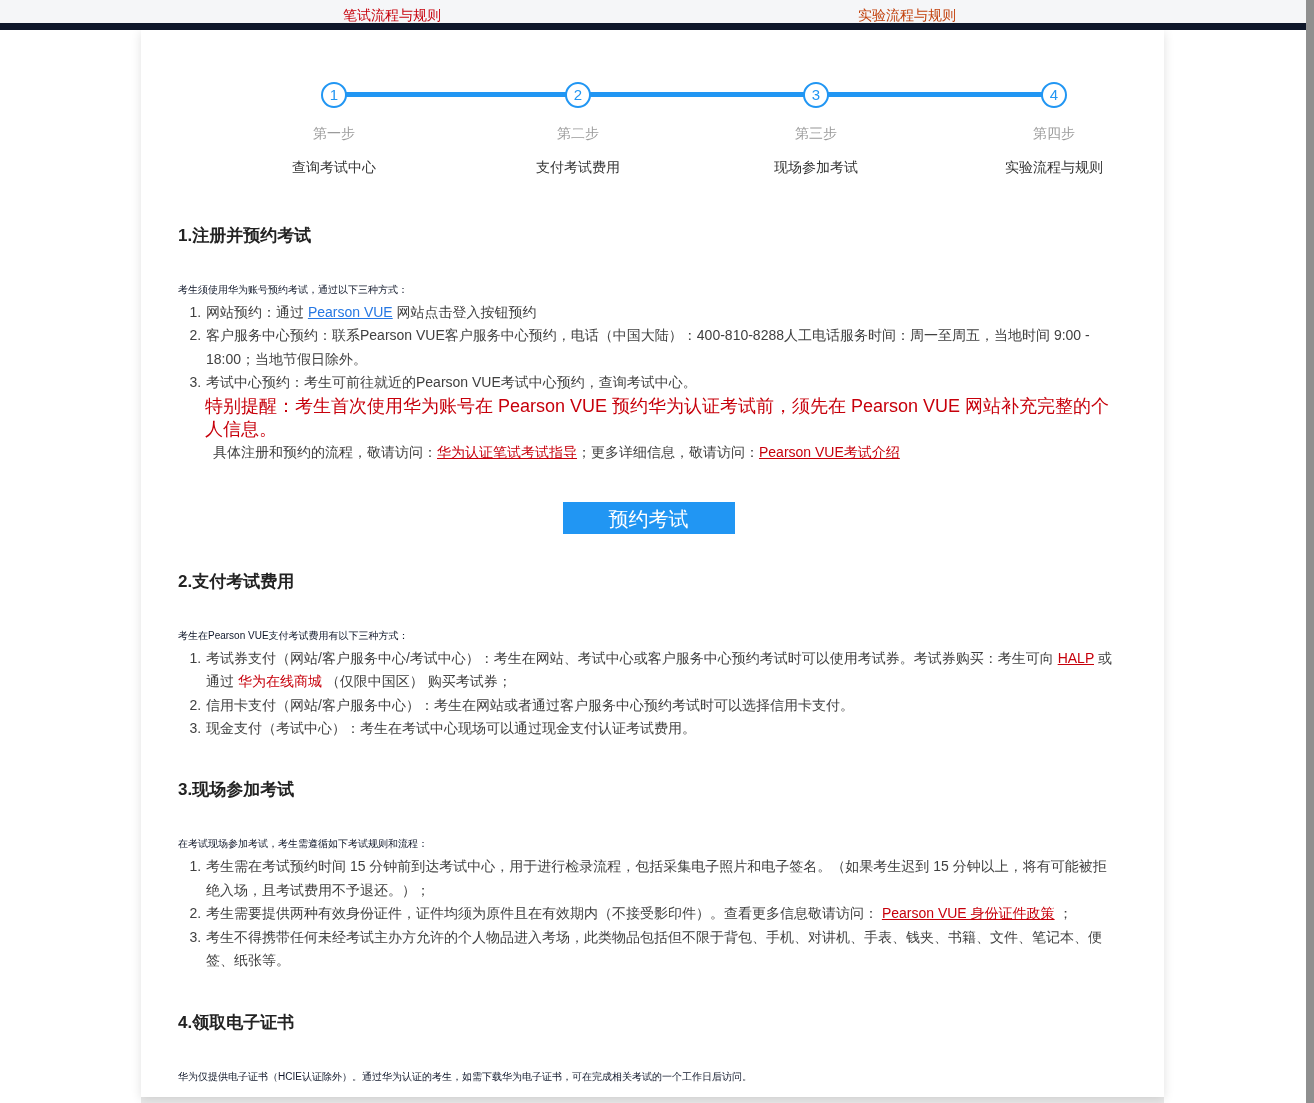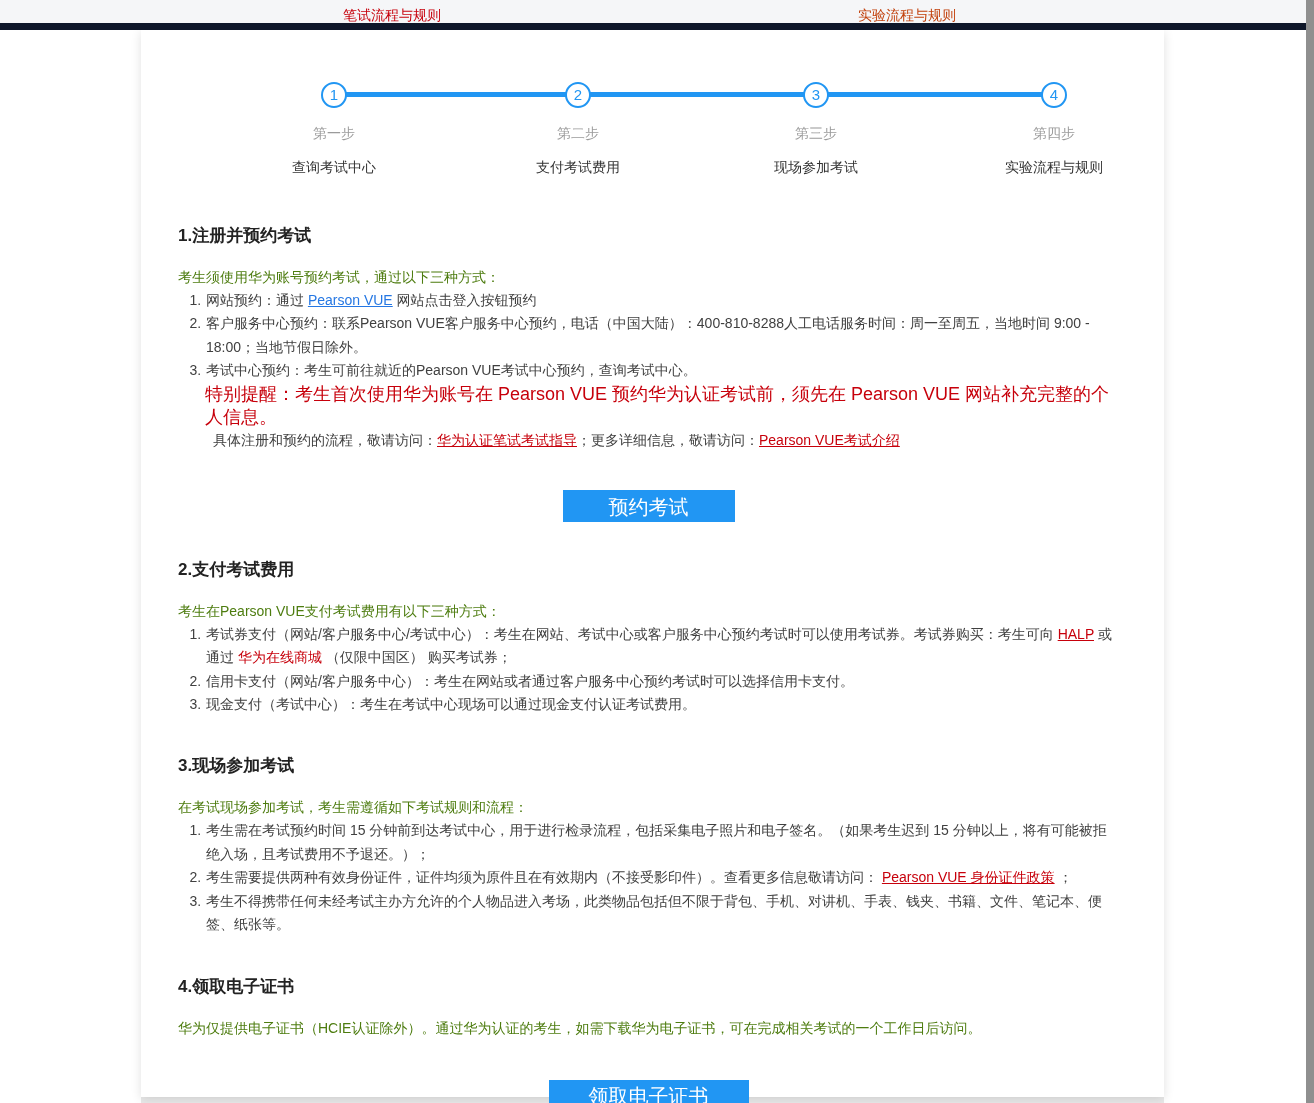--- a/index.html
+++ b/index.html
@@ -57,21 +57,21 @@
     width:26px;height:26px;border:2px solid var(--accent);border-radius:50%;
     background:#fff;color:var(--accent);font-size:15px;line-height:22px;
     margin:0 auto;position:relative;z-index:2;
   }
   .step-label{margin-top:17px;color:#9b9b9b;font-size:14px;}
   .step-title{margin-top:16px;color:#333;font-size:14px;}
   
   .section-heading{
     font-size:17px;font-weight:bold;color:#222;margin:0;line-height:20px;
   }
-  .intro{font-size:14px;color:#4d7c0f;margin:20px 0 0;line-height:23px;}
+  .intro{font-size:10px;color:#0f172a;margin:32px 0 0;line-height:23px;}
   ol.rules{
     margin:0;padding-left:27px;font-size:14px;color:#404040;line-height:23.4px;
   }
   ol.rules li{padding-left:1px;}
   .notice-line{
     padding-left:27px;font-size:18px;line-height:23.4px;color:var(--red);
   }
   .guide-line{
     padding-left:35px;font-size:14px;line-height:23.4px;color:#404040;
   }

